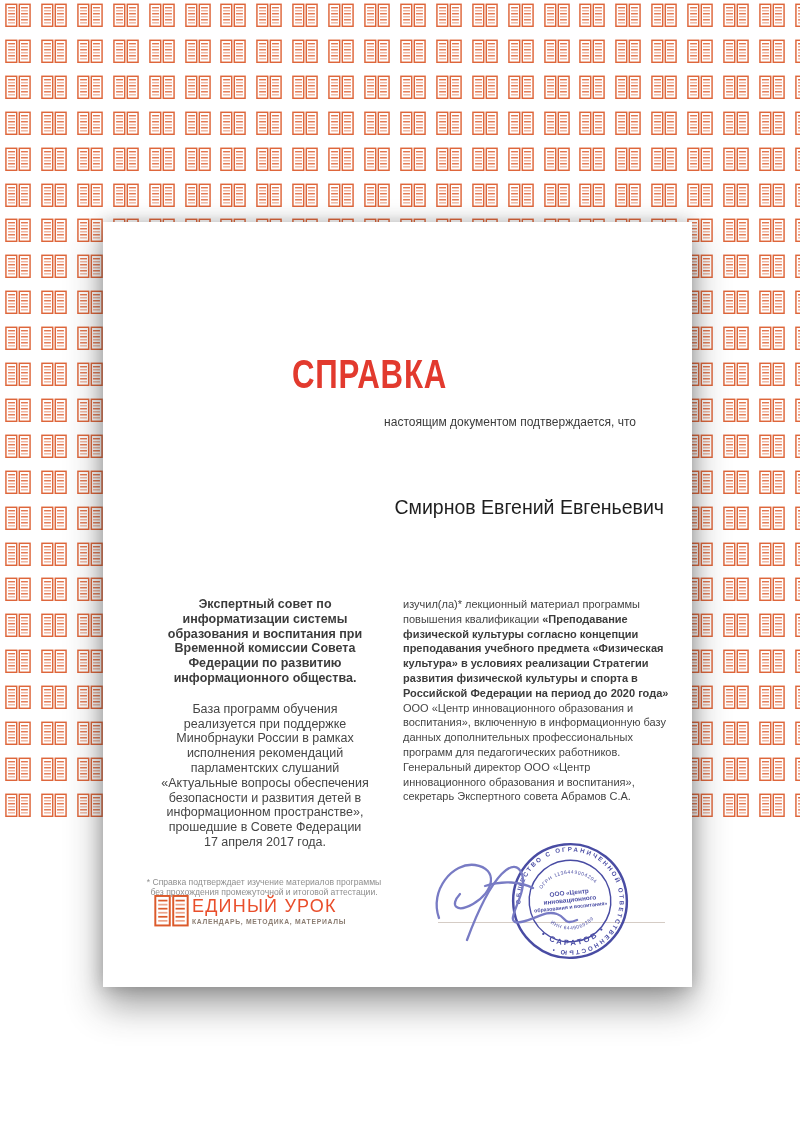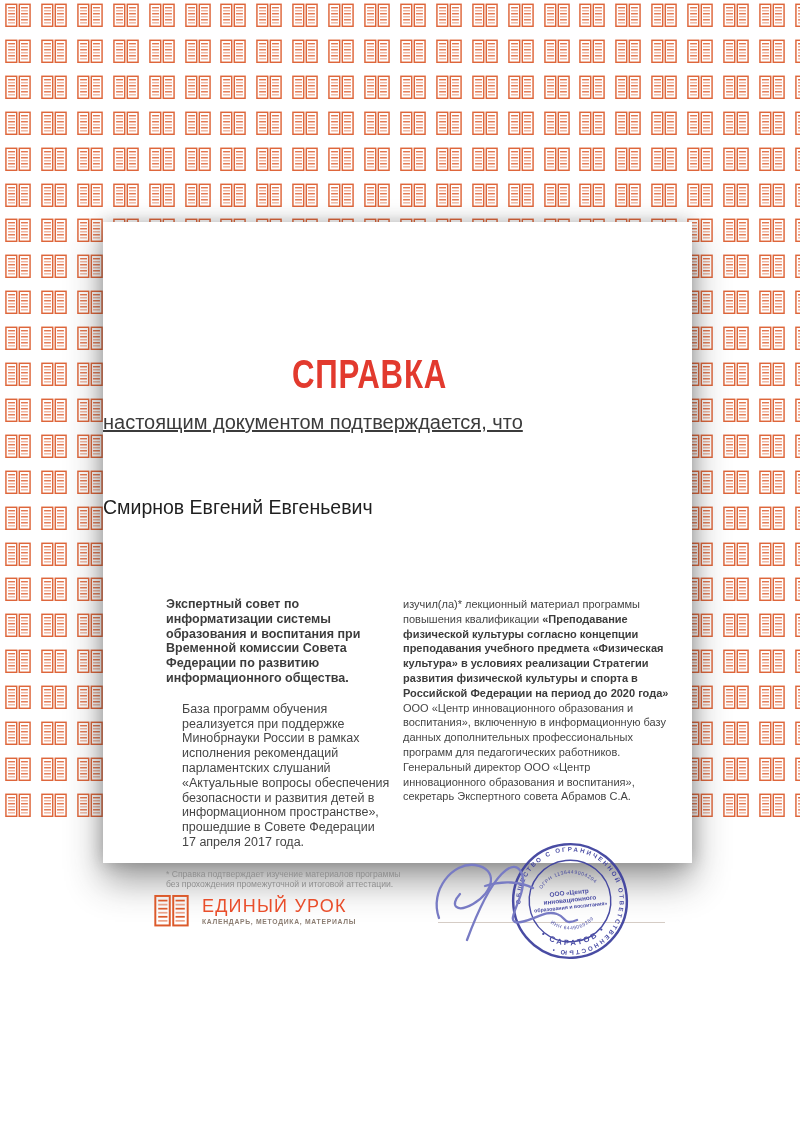--- a/index.html
+++ b/index.html
@@ -9,56 +9,56 @@
     font-family:"Liberation Sans",sans-serif;
   }
   
   .pattern{
     position:absolute;left:4px;top:3px;width:796px;height:827px;
     overflow:hidden;
   }
   .pattern svg{position:absolute;width:28px;height:25px;opacity:.92;}
   
   .card{
-    position:absolute;left:103px;top:222px;width:589px;height:641px;
+    position:absolute;left:103px;top:222px;width:589px;height:765px;
     background:#ffffff;
     box-shadow:0 0 16px rgba(0,0,0,.22), 0 18px 34px rgba(40,40,40,.45);
   }
   .title{
     position:absolute;left:0;top:132px;width:533px;text-align:center;
     font-weight:bold;font-size:40px;line-height:40px;letter-spacing:1px;
     color:#e23a2e;
     transform:scaleX(.78);transform-origin:50% 50%;
     white-space:nowrap;
   }
   .subtitle{
-    position:absolute;left:0;top:189px;width:533px;text-align:left;
-    font-size:20px;line-height:22px;color:#3b3b3b;text-decoration:underline;
+    position:absolute;left:0;top:189px;width:533px;text-align:right;
+    font-size:12px;line-height:22px;color:#3b3b3b;
   }
   .name{
-    position:absolute;left:0;top:272px;width:533px;text-align:left;
-    font-size:19.5px;line-height:26px;color:#1f1f1f;
+    position:absolute;left:0;top:272px;width:533px;text-align:right;
+    font-size:19.5px;line-height:26px;color:#1f1f1f;padding-left:28px;
   }
   .col-left{
-    position:absolute;left:63px;top:375px;width:242px;
-    font-size:12.5px;line-height:14.8px;color:#454545;
+    position:absolute;left:41px;top:375px;width:242px;
+    font-size:12.5px;line-height:14.8px;color:#454545;text-align:center;
   }
   .col-left .heading{font-weight:bold;color:#3c3c3c;margin:0 0 13px 0;}
   .col-left .body{margin:16px;}
   .col-left .footnote{
-    margin:19px 0 0 0;font-size:8.6px;line-height:10.6px;color:#8f8f8f;width:240px;
+    margin:27px 0 0 0;font-size:8.6px;line-height:10.6px;color:#8f8f8f;width:240px;
   }
   .col-right{
     position:absolute;left:300px;top:375px;width:272px;
     font-size:11px;line-height:14.8px;color:#454545;
   }
   .col-right b{color:#3c3c3c;}
   
   .logo{
-    position:absolute;left:50px;top:672px;display:flex;align-items:center;gap:12px;
+    position:absolute;left:50px;top:672px;display:flex;align-items:center;gap:2px;
   }
   .logo .book{width:37px;height:34px;}
   .logo-name{
     font-size:18px;line-height:19px;letter-spacing:1.2px;color:#e94e2b;
     font-weight:500;white-space:nowrap;
   }
   .logo-tagline{
     font-size:6.8px;line-height:8px;letter-spacing:.7px;color:#8b7d72;
     font-weight:bold;margin-top:2px;white-space:nowrap;
   }

